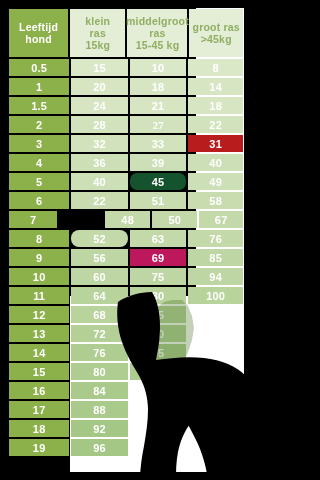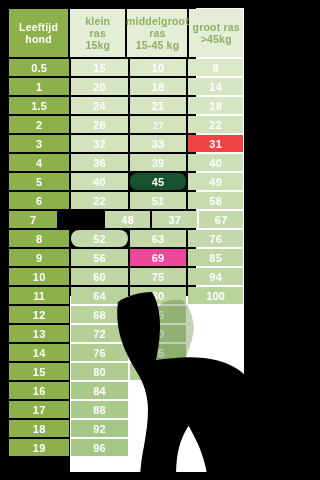--- a/index.html
+++ b/index.html
@@ -101,21 +101,21 @@
       <div class="row">
         <div class="cell c0 col0" style="background: rgb(140, 177, 75);">2</div>
         <div class="cell c1" style="background: rgb(210, 226, 188);">28</div>
         <div class="cell c2" style="background: rgb(210, 226, 188); font-family: Liberation Serif, serif;">27</div>
         <div class="cell c3" style="background: rgb(210, 226, 188);">22</div>
       </div>
       <div class="row">
         <div class="cell c0 col0" style="background: rgb(140, 177, 75);">3</div>
         <div class="cell c1" style="background: rgb(210, 226, 188);">32</div>
         <div class="cell c2" style="background: rgb(210, 226, 188);">33</div>
-        <div class="cell c3" style="background: #ef4444;">31</div>
+        <div class="cell c3" style="background: #b91c1c;">31</div>
       </div>
       <div class="row">
         <div class="cell c0 col0" style="background: rgb(140, 177, 75);">4</div>
         <div class="cell c1" style="background: rgb(205, 223, 182);">36</div>
         <div class="cell c2" style="background: rgb(205, 223, 182);">39</div>
         <div class="cell c3" style="background: rgb(205, 223, 182);">40</div>
       </div>
       <div class="row">
         <div class="cell c0 col0" style="background: rgb(140, 177, 75);">5</div>
         <div class="cell c1" style="background: rgb(205, 223, 182);">40</div>
@@ -124,33 +124,33 @@
       </div>
       <div class="row">
         <div class="cell c0 col0" style="background: rgb(140, 177, 75);">6</div>
         <div class="cell c1" style="background: rgb(200, 220, 175);">22</div>
         <div class="cell c2" style="background: rgb(200, 220, 175);">51</div>
         <div class="cell c3" style="background: rgb(200, 220, 175);">58</div>
       </div>
       <div class="row">
         <div class="cell c0 col0" style="background: rgb(140, 177, 75);">7</div>
         <div class="cell c1" style="background: rgb(195, 217, 169); margin-left: 47px;">48</div>
-        <div class="cell c2" style="background: rgb(195, 217, 169);">37</div>
+        <div class="cell c2" style="background: rgb(195, 217, 169);">50</div>
         <div class="cell c3" style="background: rgb(195, 217, 169);">67</div>
       </div>
       <div class="row">
         <div class="cell c0 col0" style="background: rgb(140, 177, 75);">8</div>
         <div class="cell c1" style="background: rgb(195, 217, 169); border-radius: 8px;">52</div>
         <div class="cell c2" style="background: rgb(195, 217, 169);">63</div>
         <div class="cell c3" style="background: rgb(195, 217, 169);">76</div>
       </div>
       <div class="row">
         <div class="cell c0 col0" style="background: rgb(140, 177, 75);">9</div>
         <div class="cell c1" style="background: rgb(190, 214, 163);">56</div>
-        <div class="cell c2" style="background: #ec4899;">69</div>
+        <div class="cell c2" style="background: #be185d;">69</div>
         <div class="cell c3" style="background: rgb(190, 214, 163);">85</div>
       </div>
       <div class="row">
         <div class="cell c0 col0" style="background: rgb(140, 177, 75);">10</div>
         <div class="cell c1" style="background: rgb(190, 214, 163);">60</div>
         <div class="cell c2" style="background: rgb(190, 214, 163);">75</div>
         <div class="cell c3" style="background: rgb(190, 214, 163);">94</div>
       </div>
       <div class="row">
         <div class="cell c0 col0" style="background: rgb(140, 177, 75);">11</div>

